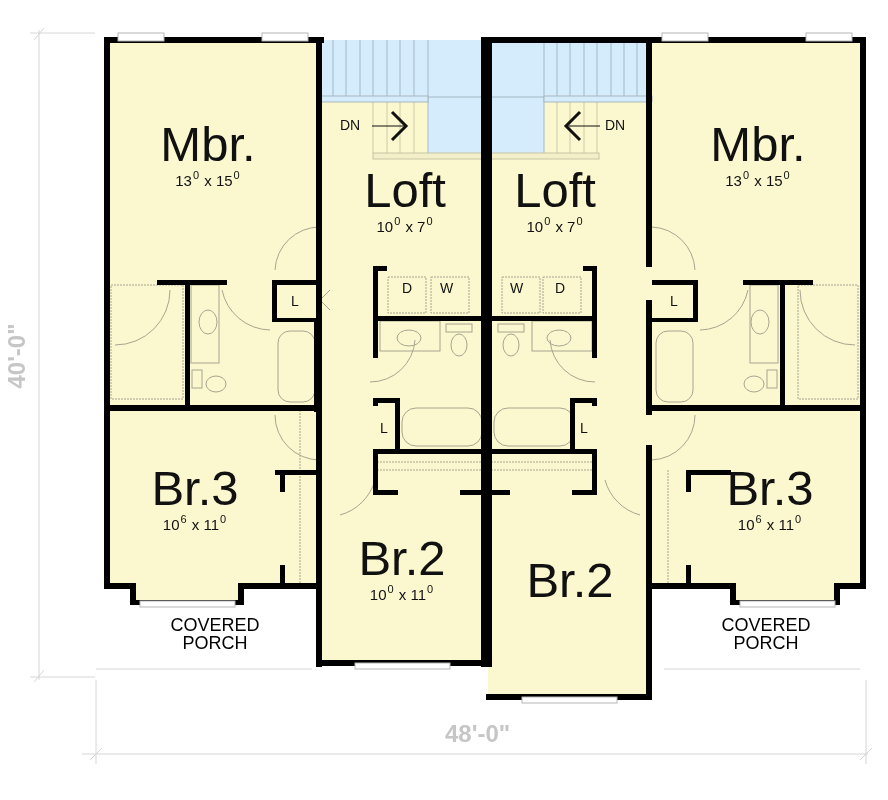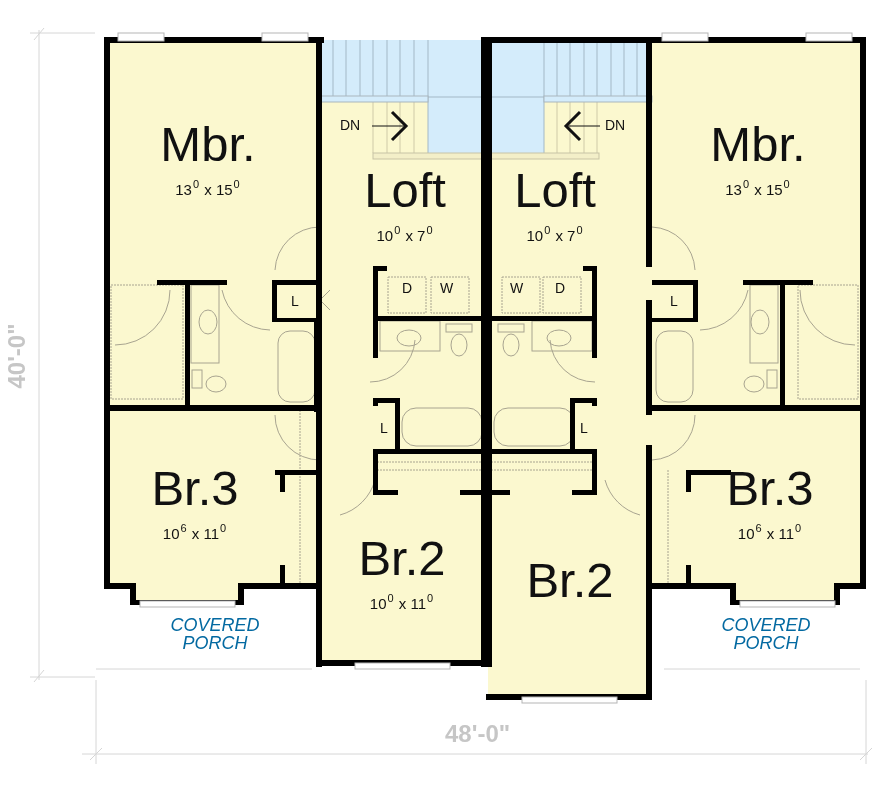--- a/index.html
+++ b/index.html
@@ -1,23 +1,23 @@
 <!DOCTYPE html>
 <html><head>
 <meta charset="utf-8">
 <style>
   html, body { margin:0; padding:0; background:#ffffff; }
   body { width:888px; height:800px; position:relative; overflow:hidden; font-family:"Liberation Sans", sans-serif; }
   #plan { position:absolute; left:0; top:0; width:888px; height:800px; }
   .lbl { position:absolute; text-align:center; color:#111; font-family:"Liberation Sans", sans-serif; }
   .room-name { font-weight:normal; font-size:49px; line-height:40px; white-space:nowrap; }
-  .room-dim { font-size:15px; line-height:18px; white-space:nowrap; margin-top:11px; }
+  .room-dim { font-size:15px; line-height:18px; white-space:nowrap; margin-top:2px; }
   .room-dim sup { font-size:11px; vertical-align:7px; margin:0 1px; }
   .small { font-size:14px; position:absolute; color:#111; }
-  .porch { position:absolute; color:#0369a1; font-size:18px; line-height:18px; text-align:center;font-style:italic; }
+  .porch { position:absolute; color:#000000; font-size:18px; line-height:18px; text-align:center; }
   .dimtext { position:absolute; color:#c6c6c6; font-weight:bold; font-size:24px; }
   .dimtext.v { transform:rotate(-90deg); transform-origin:center center; }
 </style>
 </head>
 <body>
 
 <svg id="plan" viewBox="0 0 888 800" xmlns="http://www.w3.org/2000/svg">
 
   <g stroke="#d6d6d6" stroke-width="1" fill="none">
     <line x1="30" y1="33" x2="95" y2="33"></line>

